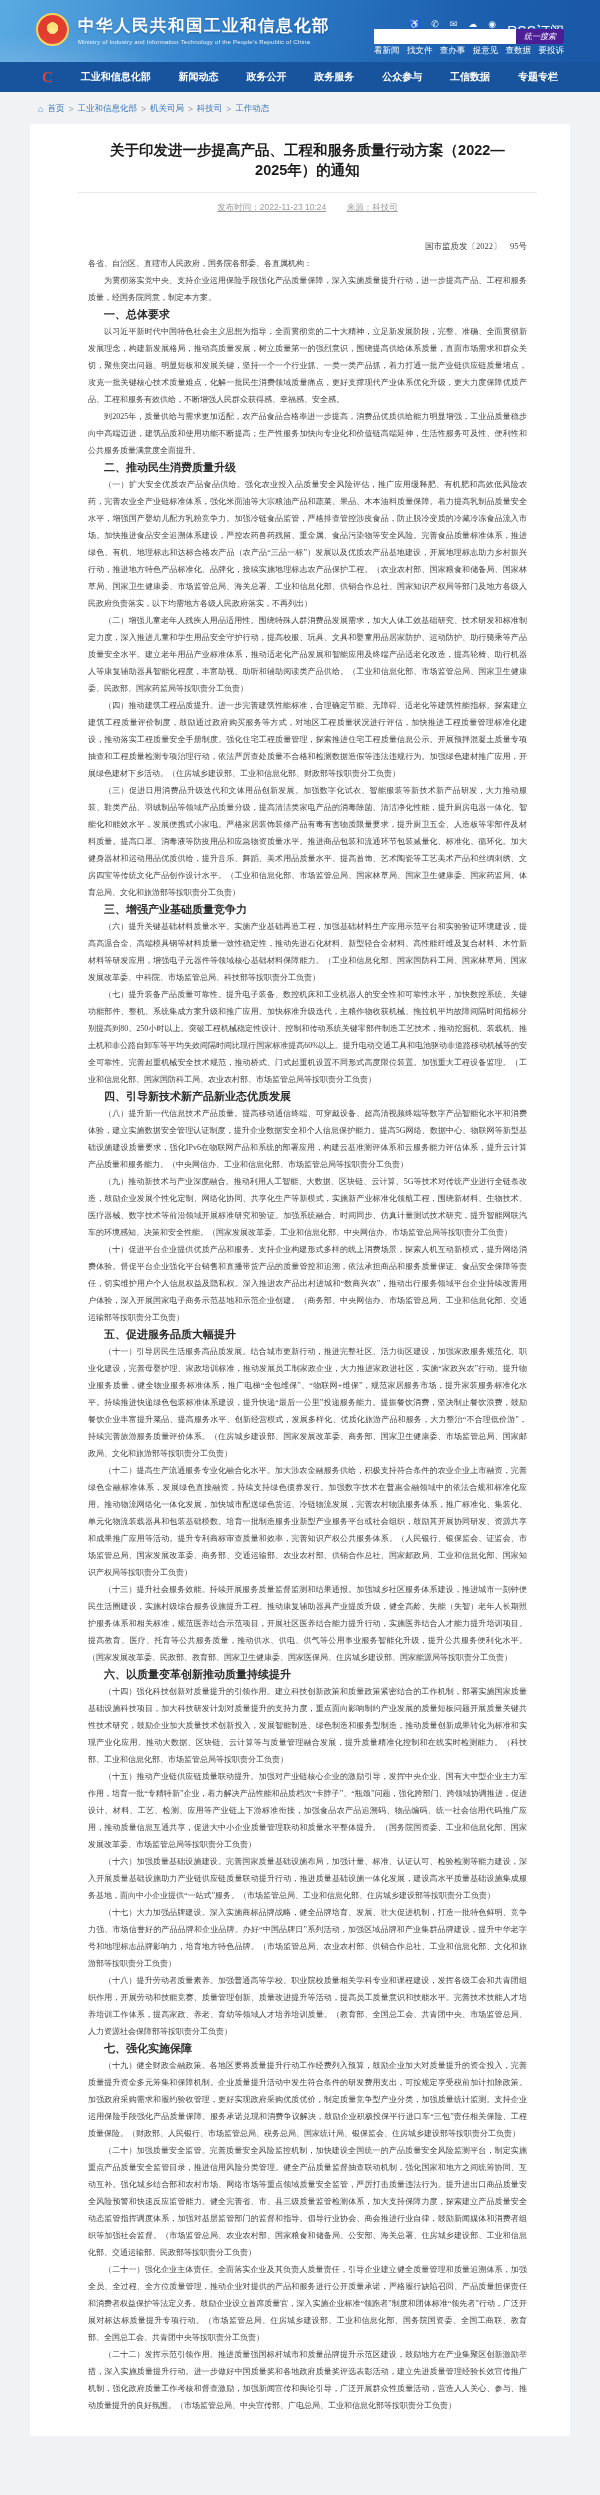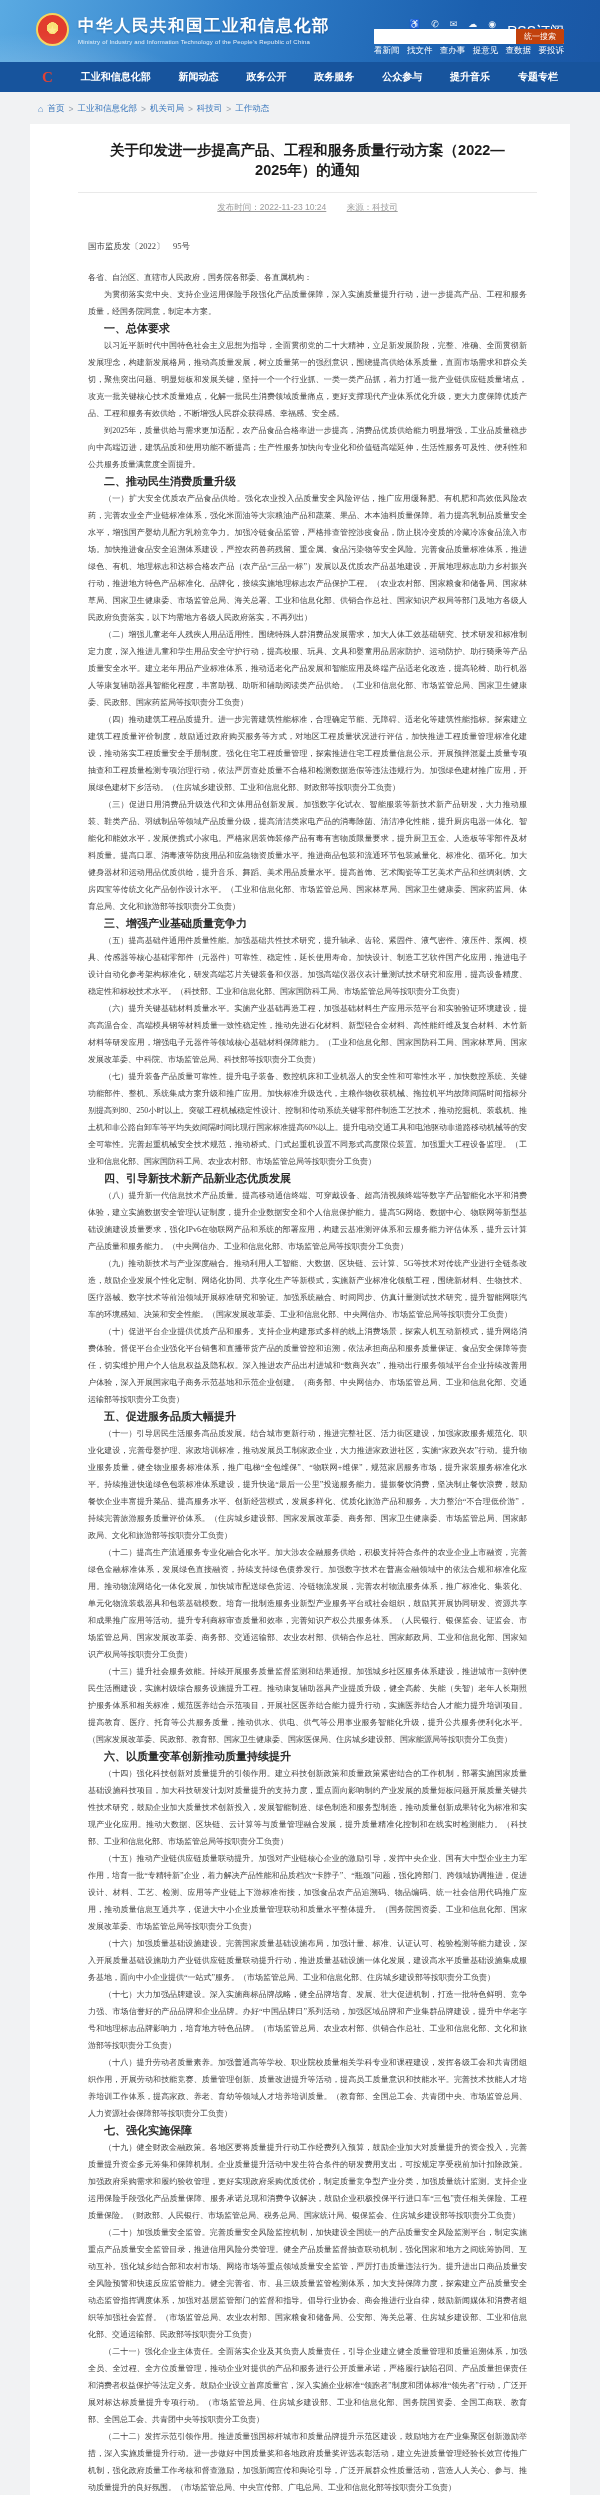--- a/index.html
+++ b/index.html
@@ -15,21 +15,21 @@
   .topbar .tico { font-size:9px; line-height:12px; opacity:.95; cursor:pointer; }
   .topbar .rss { font-size:14px;margin-top:16px; }
   .brand { position:absolute; left:36px; top:13px; display:flex; align-items:center; gap:9px; color:#fff; }
   .emblem { width:33px; height:33px; border-radius:50%; background:radial-gradient(circle at 50% 45%, #f9df76 0 26%, #e23c2e 28% 100%);
     border:2px solid #f6d55e; display:flex; align-items:center; justify-content:center; color:#ffe98f; font-size:12px; }
   .brand-cn { font-size:16.5px; font-weight:bold; letter-spacing:1.5px; text-shadow:0 1px 2px rgba(0,40,90,.35); }
   .brand-en { font-size:6px; opacity:.9; margin-top:2px; letter-spacing:.2px; }
   .search-area { position:absolute; right:36px; top:29px; width:190px; }
   .search-row { display:flex; height:15px; background:#fff; border-radius:1px; overflow:hidden; }
   .search-row input { flex:1; border:none; outline:none; font-size:8px; padding:0 5px; }
-  .search-row button { width:48px; border:none; background:#c2410c; color:#fff; font-size:8px; cursor:pointer; }
+  .search-row button { width:48px; border:none; background:#4c1d95; color:#fff; font-size:8px; cursor:pointer;font-style:italic; }
   .quick-links { display:flex; justify-content:space-between; margin-top:1px;align-items:flex-end; }
   .quick-links span { color:#fff; font-size:8.5px; cursor:pointer; }
 
   
   .mainnav { height:30px; background:#17549d; display:flex; align-items:center; padding:0 42px; justify-content:space-between; }
   .nav-logo { color:#e34234; font-size:15px; font-weight:bold; font-family:"Liberation Serif",serif; }
   .mainnav a { color:#fff; font-size:10px; font-weight:bold; text-decoration:none; }
 
   
   .breadcrumb { margin:11px 0 0 38px; font-size:8.5px; color:#9aa3ad; display:flex; align-items:center; gap:4px; }
@@ -39,21 +39,21 @@
   
   .card { width:540px; margin:9px auto 0; background:#fff; padding:16px 43px 22px 58px; }
   .card h1 { font-size:14.5px; color:#1c1c1c; text-align:center; line-height:20px; padding:0 10px; }
   .divider { border-top:1px solid #e9e9e9; margin:12px -10px 0 -10px; }
   .meta { text-align:center; color:#9b9b9b; font-size:8.5px; margin-top:9px; }
   .meta span { margin:0 9px;text-decoration:underline; }
 
   article { display:block; margin-top:24px; }
   article p { font-family:"Liberation Serif","DejaVu Serif",serif; font-size:8px; line-height:17px;
     color:#3f3f3f; text-align:justify; text-indent:16px; }
-  article p.docnum { text-align:left; text-indent:0; margin-bottom:14px; font-size:8.5px; }
+  article p.docnum { text-align:right; text-indent:0; font-size:8.5px; }
   article p.salutation { text-indent:0; }
   article p.sec-h { font-family:"Liberation Sans",sans-serif; font-weight:bold; font-size:11px; color:#2e2e2e; }
 </style>
 </head>
 <body>
 
 <div class="page">
 
   <header class="banner">
     <div class="topbar">
@@ -87,21 +87,21 @@
     </div>
   </header>
 
   <nav class="mainnav">
     <span class="nav-logo">C</span>
     <a href="#">工业和信息化部</a>
     <a href="#">新闻动态</a>
     <a href="#">政务公开</a>
     <a href="#">政务服务</a>
     <a href="#">公众参与</a>
-    <a href="#">提升音乐</a>
+    <a href="#">工信数据</a>
     <a href="#">专题专栏</a>
   </nav>
 
   <div class="breadcrumb">
     <span class="home-ic">⌂</span>
     <span class="crumb">首页</span>
     <span>&gt;</span>
     <span class="crumb">工业和信息化部</span>
     <span>&gt;</span>
     <span class="crumb">机关司局</span>
@@ -125,21 +125,20 @@
         <p class="">为贯彻落实党中央、支持企业运用保险手段强化产品质量保障，深入实施质量提升行动，进一步提高产品、工程和服务质量，经国务院同意，制定本方案。</p>
         <p class="sec-h">一、总体要求</p>
         <p class="">以习近平新时代中国特色社会主义思想为指导，全面贯彻党的二十大精神，立足新发展阶段，完整、准确、全面贯彻新发展理念，构建新发展格局，推动高质量发展，树立质量第一的强烈意识，围绕提高供给体系质量，直面市场需求和群众关切，聚焦突出问题、明显短板和发展关键，坚持一个一个行业抓、一类一类产品抓，着力打通一批产业链供应链质量堵点，攻克一批关键核心技术质量难点，化解一批民生消费领域质量痛点，更好支撑现代产业体系优化升级，更大力度保障优质产品、工程和服务有效供给，不断增强人民群众获得感、幸福感、安全感。</p>
         <p class="">到2025年，质量供给与需求更加适配，农产品食品合格率进一步提高，消费品优质供给能力明显增强，工业品质量稳步向中高端迈进，建筑品质和使用功能不断提高；生产性服务加快向专业化和价值链高端延伸，生活性服务可及性、便利性和公共服务质量满意度全面提升。</p>
         <p class="sec-h">二、推动民生消费质量升级</p>
         <p class="">（一）扩大安全优质农产品食品供给。强化农业投入品质量安全风险评估，推广应用缓释肥、有机肥和高效低风险农药，完善农业全产业链标准体系，强化米面油等大宗粮油产品和蔬菜、果品、木本油料质量保障。着力提高乳制品质量安全水平，增强国产婴幼儿配方乳粉竞争力。加强冷链食品监管，严格排查管控涉疫食品，防止脱冷变质的冷藏冷冻食品流入市场。加快推进食品安全追溯体系建设，严控农药兽药残留、重金属、食品污染物等安全风险。完善食品质量标准体系，推进绿色、有机、地理标志和达标合格农产品（农产品“三品一标”）发展以及优质农产品基地建设，开展地理标志助力乡村振兴行动，推进地方特色产品标准化、品牌化，接续实施地理标志农产品保护工程。（农业农村部、国家粮食和储备局、国家林草局、国家卫生健康委、市场监管总局、海关总署、工业和信息化部、供销合作总社、国家知识产权局等部门及地方各级人民政府负责落实，以下均需地方各级人民政府落实，不再列出）</p>
         <p class="">（二）增强儿童老年人残疾人用品适用性。围绕特殊人群消费品发展需求，加大人体工效基础研究、技术研发和标准制定力度，深入推进儿童和学生用品安全守护行动，提高校服、玩具、文具和婴童用品居家防护、运动防护、助行骑乘等产品质量安全水平。建立老年用品产业标准体系，推动适老化产品发展和智能应用及终端产品适老化改造，提高轮椅、助行机器人等康复辅助器具智能化程度，丰富助视、助听和辅助阅读类产品供给。（工业和信息化部、市场监管总局、国家卫生健康委、民政部、国家药监局等按职责分工负责）</p>
         <p class="">（四）推动建筑工程品质提升。进一步完善建筑性能标准，合理确定节能、无障碍、适老化等建筑性能指标。探索建立建筑工程质量评价制度，鼓励通过政府购买服务等方式，对地区工程质量状况进行评估，加快推进工程质量管理标准化建设，推动落实工程质量安全手册制度。强化住宅工程质量管理，探索推进住宅工程质量信息公示。开展预拌混凝土质量专项抽查和工程质量检测专项治理行动，依法严厉查处质量不合格和检测数据造假等违法违规行为。加强绿色建材推广应用，开展绿色建材下乡活动。（住房城乡建设部、工业和信息化部、财政部等按职责分工负责）</p>
         <p class="">（三）促进日用消费品升级迭代和文体用品创新发展。加强数字化试衣、智能服装等新技术新产品研发，大力推动服装、鞋类产品、羽绒制品等领域产品质量分级，提高清洁类家电产品的消毒除菌、清洁净化性能，提升厨房电器一体化、智能化和能效水平，发展便携式小家电。严格家居装饰装修产品有毒有害物质限量要求，提升厨卫五金、人造板等零部件及材料质量。提高口罩、消毒液等防疫用品和应急物资质量水平。推进商品包装和流通环节包装减量化、标准化、循环化。加大健身器材和运动用品优质供给，提升音乐、舞蹈、美术用品质量水平。提高首饰、艺术陶瓷等工艺美术产品和丝绸刺绣、文房四宝等传统文化产品创作设计水平。（工业和信息化部、市场监管总局、国家林草局、国家卫生健康委、国家药监局、体育总局、文化和旅游部等按职责分工负责）</p>
         <p class="sec-h">三、增强产业基础质量竞争力</p>
-        <p class="">（五）提高基础件通用件质量性能。加强基础共性技术研究，提升轴承、齿轮、紧固件、液气密件、液压件、泵阀、模具、传感器等核心基础零部件（元器件）可靠性、稳定性，延长使用寿命。加快设计、制造工艺软件国产化应用，推进电子设计自动化参考架构标准化，研发高端芯片关键装备和仪器。加强高端仪器仪表计量测试技术研究和应用，提高设备精度、稳定性和标校技术水平。（科技部、工业和信息化部、国家国防科工局、市场监管总局等按职责分工负责）</p>
         <p class="">（六）提升关键基础材料质量水平。实施产业基础再造工程，加强基础材料生产应用示范平台和实验验证环境建设，提高高温合金、高端模具钢等材料质量一致性稳定性，推动先进石化材料、新型轻合金材料、高性能纤维及复合材料、木竹新材料等研发应用，增强电子元器件等领域核心基础材料保障能力。（工业和信息化部、国家国防科工局、国家林草局、国家发展改革委、中科院、市场监管总局、科技部等按职责分工负责）</p>
         <p class="">（七）提升装备产品质量可靠性。提升电子装备、数控机床和工业机器人的安全性和可靠性水平，加快数控系统、关键功能部件、整机、系统集成方案升级和推广应用。加快标准升级迭代，主粮作物收获机械、拖拉机平均故障间隔时间指标分别提高到80、250小时以上。突破工程机械稳定性设计、控制和传动系统关键零部件制造工艺技术，推动挖掘机、装载机、推土机和非公路自卸车等平均失效间隔时间比现行国家标准提高60%以上。提升电动交通工具和电池驱动非道路移动机械等的安全可靠性。完善起重机械安全技术规范，推动桥式、门式起重机设置不同形式高度限位装置。加强重大工程设备监理。（工业和信息化部、国家国防科工局、农业农村部、市场监管总局等按职责分工负责）</p>
         <p class="sec-h">四、引导新技术新产品新业态优质发展</p>
         <p class="">（八）提升新一代信息技术产品质量。提高移动通信终端、可穿戴设备、超高清视频终端等数字产品智能化水平和消费体验，建立实施数据安全管理认证制度，提升企业数据安全和个人信息保护能力。提高5G网络、数据中心、物联网等新型基础设施建设质量要求，强化IPv6在物联网产品和系统的部署应用，构建云基准测评体系和云服务能力评估体系，提升云计算产品质量和服务能力。（中央网信办、工业和信息化部、市场监管总局等按职责分工负责）</p>
         <p class="">（九）推动新技术与产业深度融合。推动利用人工智能、大数据、区块链、云计算、5G等技术对传统产业进行全链条改造，鼓励企业发展个性化定制、网络化协同、共享化生产等新模式，实施新产业标准化领航工程，围绕新材料、生物技术、医疗器械、数字技术等前沿领域开展标准研究和验证。加强系统融合、时间同步、仿真计量测试技术研究，提升智能网联汽车的环境感知、决策和安全性能。（国家发展改革委、工业和信息化部、中央网信办、市场监管总局等按职责分工负责）</p>
         <p class="">（十）促进平台企业提供优质产品和服务。支持企业构建形式多样的线上消费场景，探索人机互动新模式，提升网络消费体验。督促平台企业强化平台销售和直播带货产品的质量管控和追溯，依法承担商品和服务质量保证、食品安全保障等责任，切实维护用户个人信息权益及隐私权。深入推进农产品出村进城和“数商兴农”，推动出行服务领域平台企业持续改善用户体验，深入开展国家电子商务示范基地和示范企业创建。（商务部、中央网信办、市场监管总局、工业和信息化部、交通运输部等按职责分工负责）</p>
         <p class="sec-h">五、促进服务品质大幅提升</p>
         <p class="">（十一）引导居民生活服务高品质发展。结合城市更新行动，推进完整社区、活力街区建设，加强家政服务规范化、职业化建设，完善母婴护理、家政培训标准，推动发展员工制家政企业，大力推进家政进社区，实施“家政兴农”行动。提升物业服务质量，健全物业服务标准体系，推广电梯“全包维保”、“物联网+维保”，规范家居服务市场，提升家装服务标准化水平。持续推进快递绿色包装标准体系建设，提升快递“最后一公里”投递服务能力。提振餐饮消费，坚决制止餐饮浪费，鼓励餐饮企业丰富提升菜品、提高服务水平、创新经营模式，发展多样化、优质化旅游产品和服务，大力整治“不合理低价游”，持续完善旅游服务质量评价体系。（住房城乡建设部、国家发展改革委、商务部、国家卫生健康委、市场监管总局、国家邮政局、文化和旅游部等按职责分工负责）</p>
         <p class="">（十二）提高生产流通服务专业化融合化水平。加大涉农金融服务供给，积极支持符合条件的农业企业上市融资，完善绿色金融标准体系，发展绿色直接融资，持续支持绿色债券发行。加强数字技术在普惠金融领域中的依法合规和标准化应用。推动物流网络化一体化发展，加快城市配送绿色货运、冷链物流发展，完善农村物流服务体系，推广标准化、集装化、单元化物流装载器具和包装基础模数。培育一批制造服务业新型产业服务平台或社会组织，鼓励其开展协同研发、资源共享和成果推广应用等活动。提升专利商标审查质量和效率，完善知识产权公共服务体系。（人民银行、银保监会、证监会、市场监管总局、国家发展改革委、商务部、交通运输部、农业农村部、供销合作总社、国家邮政局、工业和信息化部、国家知识产权局等按职责分工负责）</p>
         <p class="">（十三）提升社会服务效能。持续开展服务质量监督监测和结果通报。加强城乡社区服务体系建设，推进城市一刻钟便民生活圈建设，实施村级综合服务设施提升工程。推动康复辅助器具产业提质升级，健全高龄、失能（失智）老年人长期照护服务体系和相关标准，规范医养结合示范项目，开展社区医养结合能力提升行动，实施医养结合人才能力提升培训项目。提高教育、医疗、托育等公共服务质量，推动供水、供电、供气等公用事业服务智能化升级，提升公共服务便利化水平。（国家发展改革委、民政部、教育部、国家卫生健康委、国家医保局、住房城乡建设部、国家能源局等按职责分工负责）</p>

